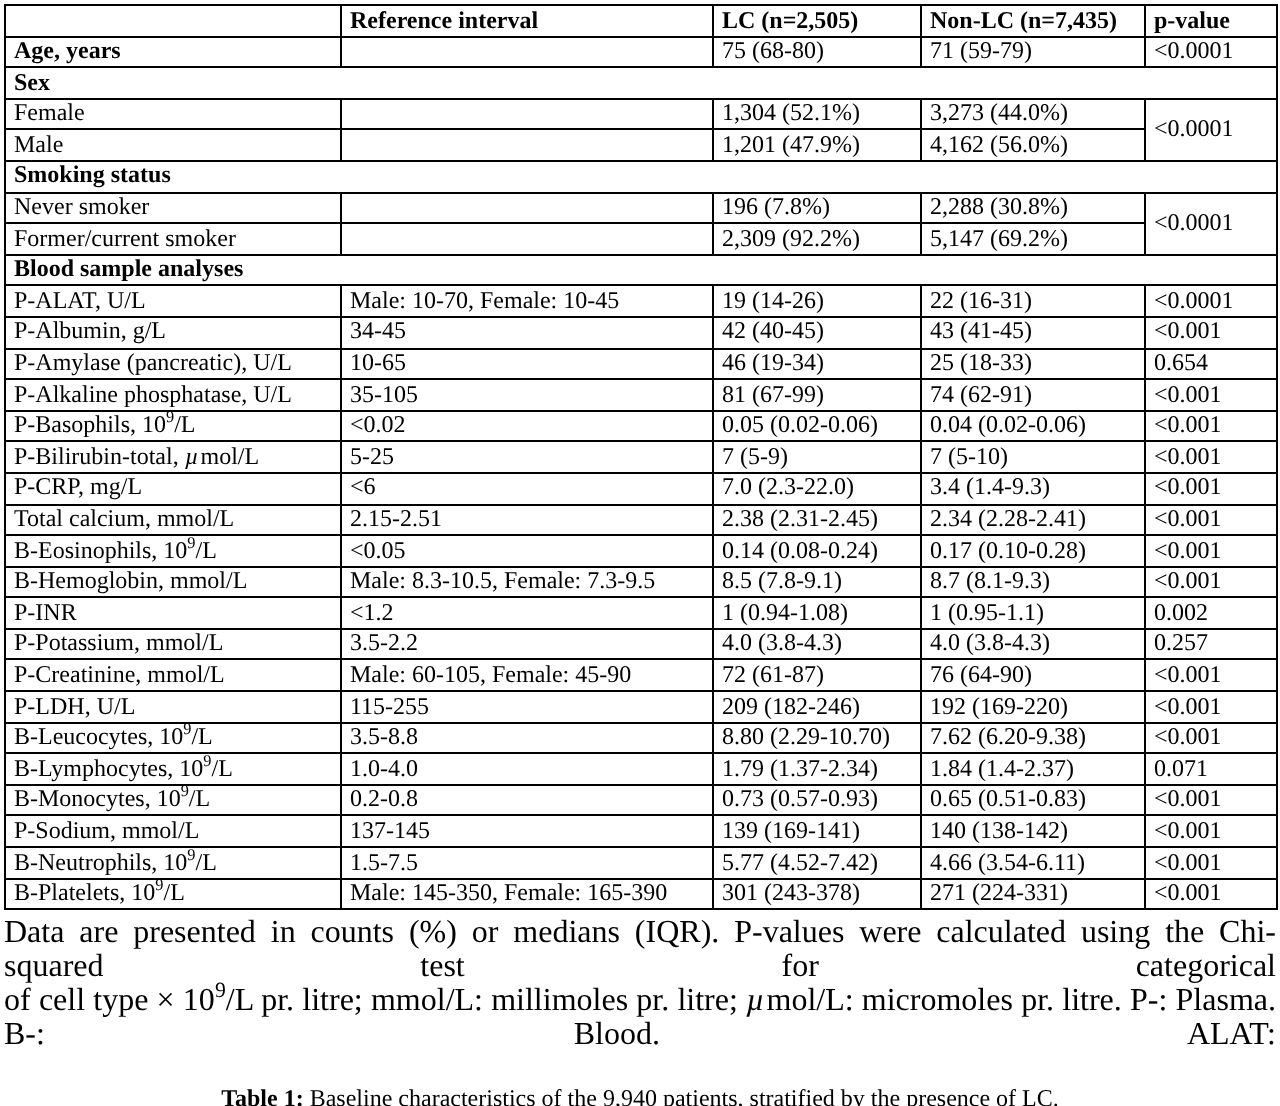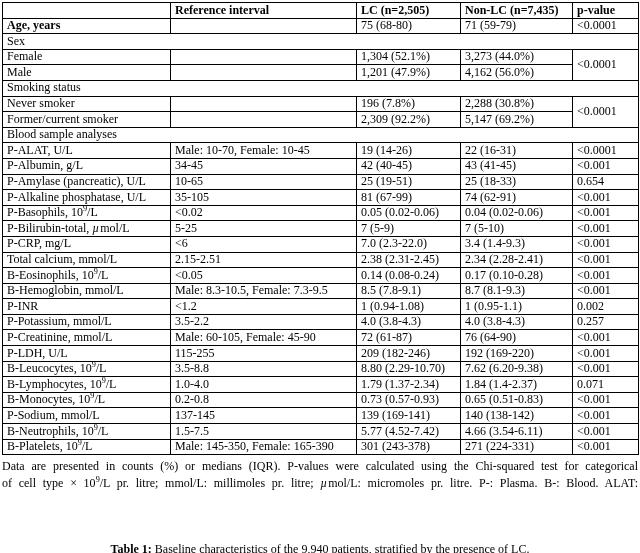--- a/index.html
+++ b/index.html
@@ -28,29 +28,29 @@
     font-size: 12px;
     line-height: 13.6px;
     height: 13.6px;
     padding: 0.5px 4px;
     text-align: left;
     vertical-align: middle;
     white-space: nowrap;
     overflow: hidden;
   }
   table.baseline th { font-weight: bold; }
-  td.section-cell { font-weight: normal; margin-left: 20px; }
+  td.section-cell { font-weight: bold; margin-left: 20px; }
   td.bold-label { font-weight: bold; }
   td.pcell { vertical-align: middle; }
   sup { font-size: 0.68em; line-height: 0; }
   i.mu { font-style: italic; padding-right: 1px; }
   .footnote {
     width: 636px;
     margin: 3px 13px 0 2px;
-    font-size: 12px;
+    font-size: 16px;
     line-height: 17px;
   }
   .fline { text-align: justify; text-align-last: justify; }
   .fline.last { text-align-last: left; }
   .caption {
     position: absolute;
     left: 0;
     top: 542px;
     width: 640px;
     text-align: center;
@@ -135,21 +135,21 @@
         <tr>
           <td>P-Albumin, g/L</td>
           <td>34-45</td>
           <td>42 (40-45)</td>
           <td>43 (41-45)</td>
           <td class="pcell">&lt;0.001</td>
         </tr>
         <tr>
           <td>P-Amylase (pancreatic), U/L</td>
           <td>10-65</td>
-          <td>25 (19-51)</td>
+          <td>46 (19-34)</td>
           <td>25 (18-33)</td>
           <td class="pcell">0.654</td>
         </tr>
         <tr>
           <td>P-Alkaline phosphatase, U/L</td>
           <td>35-105</td>
           <td>81 (67-99)</td>
           <td>74 (62-91)</td>
           <td class="pcell">&lt;0.001</td>
         </tr>

